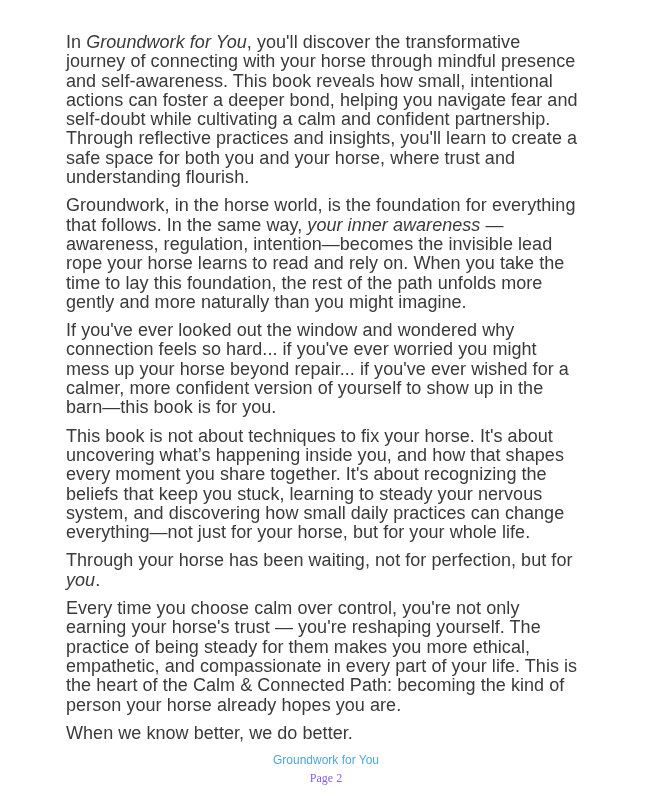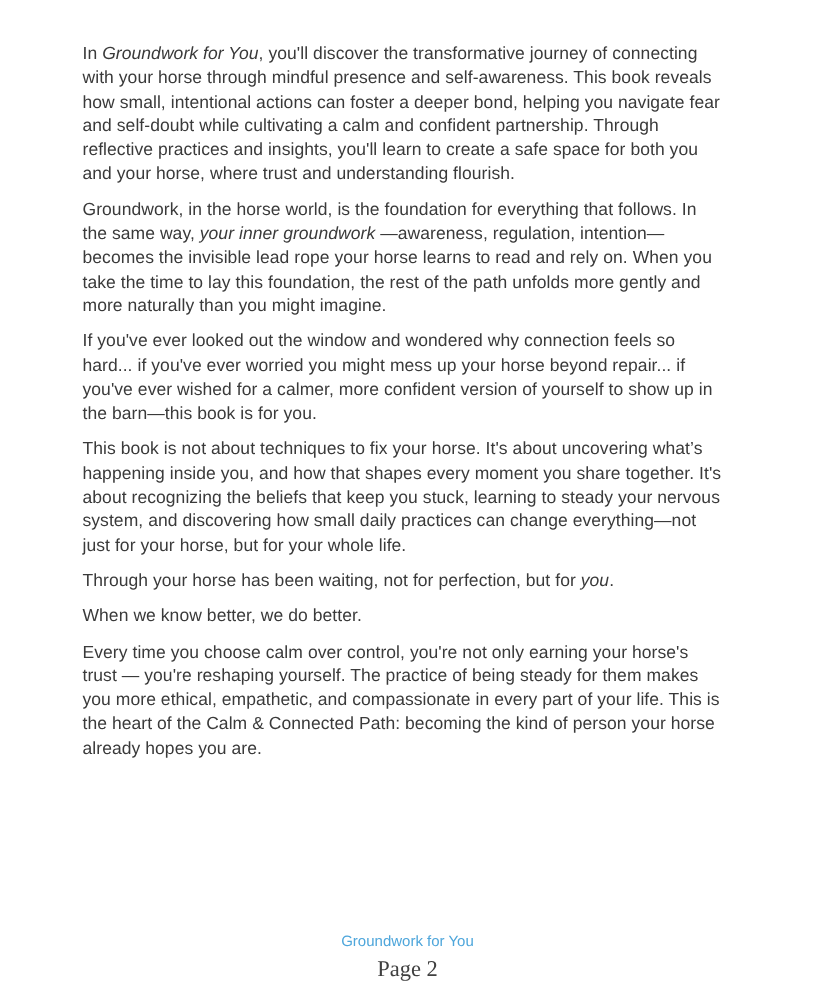--- a/index.html
+++ b/index.html
@@ -17,21 +17,21 @@
   }
   .content {
     position: absolute;
     left: 66px;
     top: 33px;
     width: 512px;
     color: #3a3a3a;
   }
   .content p {
     margin: 0 0 9px 0;
-    font-size: 14px;
+    font-size: 18px;
     line-height: 19.3px;
     letter-spacing: 0.05px;
   }
   .content p em {
     font-style: italic;
   }
   .footer {
     position: absolute;
     left: 0;
     right: 0;
@@ -39,45 +39,45 @@
     text-align: center;
   }
   .footer-title {
     font-size: 12px;
     line-height: 1.25;
     color: #4ea6db;
   }
   .footer-page {
     margin-top: 3px;
     font-family: "Liberation Serif", "DejaVu Serif", serif;
-    font-size: 18px;
+    font-size: 12px;
     line-height: 1.3;
-    color: #404040;
+    color: #8b5cf6;
   }
 </style>
 </head>
 <body>
 
 <div class="page">
 
   <div class="content">
 
     <p><span>In </span><em>Groundwork for You</em><span>, you'll discover the transformative journey of connecting with your horse through mindful presence and self-awareness. This book reveals how small, intentional actions can foster a deeper bond, helping you navigate fear and self-doubt while cultivating a calm and confident partnership. Through reflective practices and insights, you'll learn to create a safe space for both you and your horse, where trust and understanding flourish.</span></p>
 
-    <p><span>Groundwork, in the horse world, is the foundation for everything that follows. In the same way, </span><em>your inner groundwork</em><span> —awareness, regulation, intention—becomes the invisible lead rope your horse learns to read and rely on. When you take the time to lay this foundation, the rest of the path unfolds more gently and more naturally than you might imagine.</span></p>
+    <p><span>Groundwork, in the horse world, is the foundation for everything that follows. In the same way, </span><em>your inner awareness</em><span> —awareness, regulation, intention—becomes the invisible lead rope your horse learns to read and rely on. When you take the time to lay this foundation, the rest of the path unfolds more gently and more naturally than you might imagine.</span></p>
 
     <p><span>If you've ever looked out the window and wondered why connection feels so hard... if you've ever worried you might mess up your horse beyond repair... if you've ever wished for a calmer, more confident version of yourself to show up in the barn—this book is for you.</span></p>
 
     <p><span>This book is not about techniques to fix your horse. It's about uncovering what’s happening inside you, and how that shapes every moment you share together. It's about recognizing the beliefs that keep you stuck, learning to steady your nervous system, and discovering how small daily practices can change everything—not just for your horse, but for your whole life.</span></p>
 
     <p><span>Through your horse has been waiting, not for perfection, but for </span><em>you</em><span>.</span></p>
 
+    <p><span>Every time you choose calm over control, you're not only earning your horse's trust — you're reshaping yourself. The practice of being steady for them makes you more ethical, empathetic, and compassionate in every part of your life. This is the heart of the Calm &amp; Connected Path: becoming the kind of person your horse already hopes you are.</span></p>
+
     <p><span>When we know better, we do better.</span></p>
-
-    <p><span>Every time you choose calm over control, you're not only earning your horse's trust — you're reshaping yourself. The practice of being steady for them makes you more ethical, empathetic, and compassionate in every part of your life. This is the heart of the Calm &amp; Connected Path: becoming the kind of person your horse already hopes you are.</span></p>
 
   </div>
 
   <div class="footer">
     <div class="footer-title">Groundwork for You</div>
     <div class="footer-page">Page 2</div>
   </div>
 
 </div>
 

